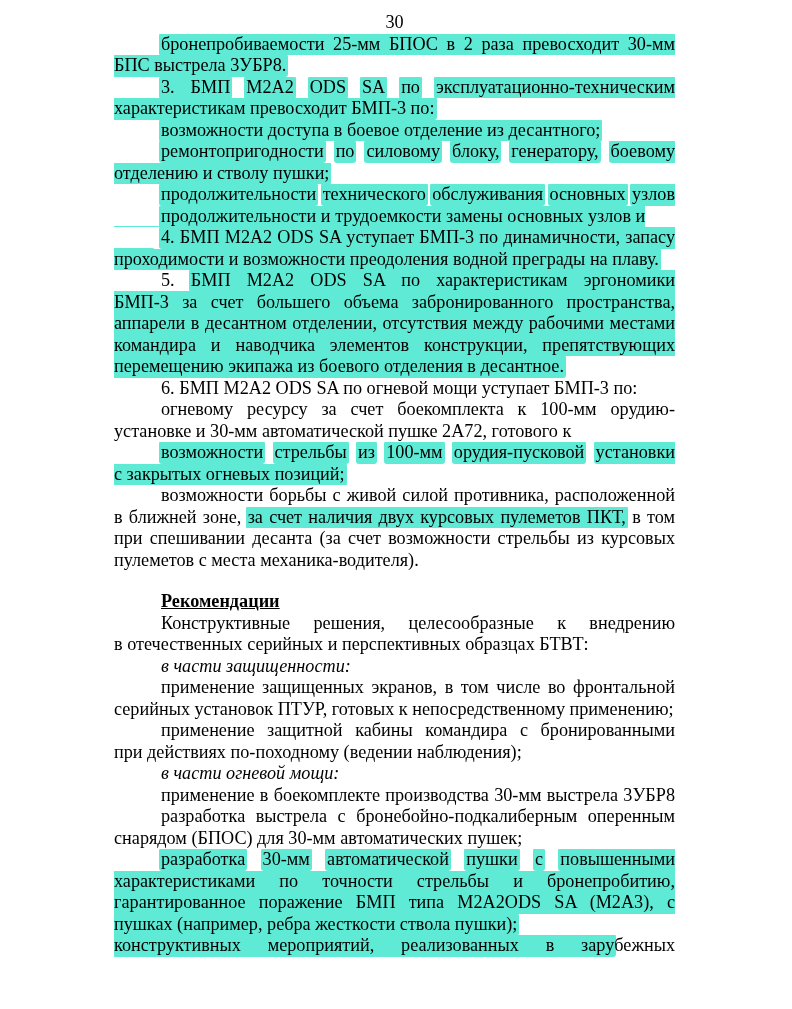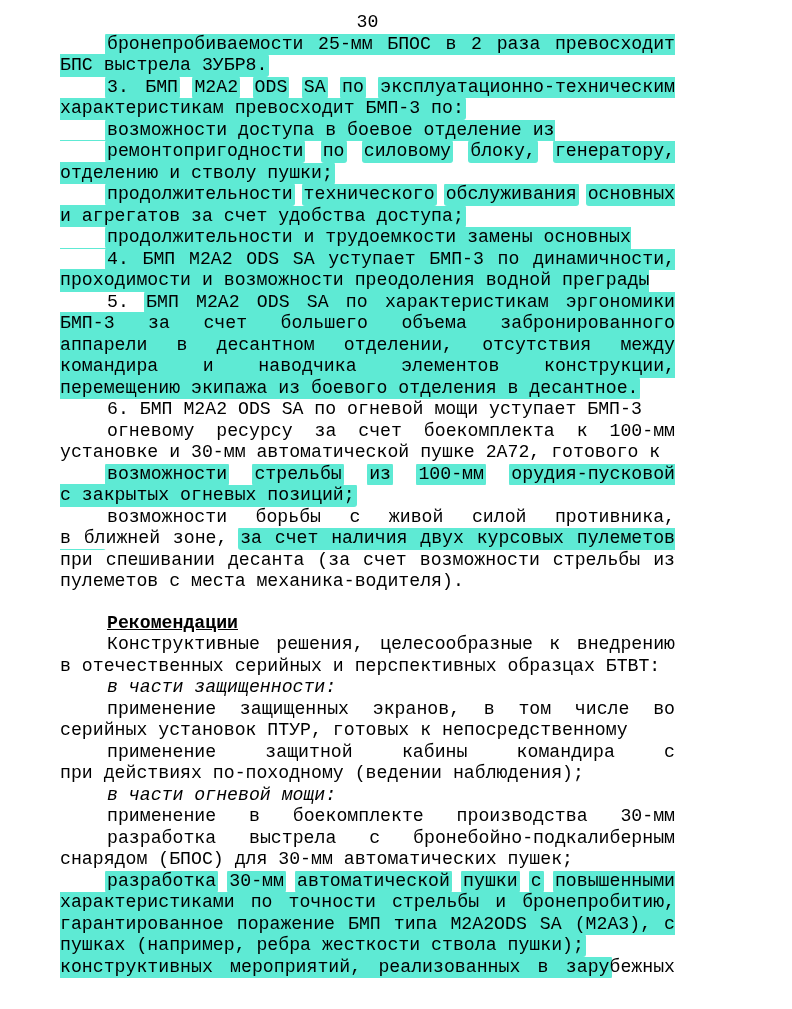--- a/index.html
+++ b/index.html
@@ -6,22 +6,22 @@
     margin: 0;
     padding: 0;
     background: #ffffff;
   }
   .sheet {
     position: relative;
     width: 727px;
     height: 1009px;
     background: #ffffff;
     box-sizing: border-box;
-    padding: 12px 52px 0 60px;
-    font-family: Liberation Mono, monospace;
+    padding: 12px 52px 0 114px;
+    font-family: Liberation Serif, serif;
     color: #000000;
     overflow: hidden;
   }
   .pageno {
     height: 21.5px;
     line-height: 21.5px;
     font-size: 18.2px;
     text-align: center;
   }
   .line {
@@ -61,21 +61,20 @@
   <div class="pageno">30</div>
   <div>
       <div class="line ind j"><span class="hl">бронепробиваемости 25-мм БПОС в 2 раза превосходит 30-мм</span></div>
       <div class="line"><span class="hl">БПС выстрела 3УБР8.</span></div>
       <div class="line ind j"><span class="hl">3. БМП</span><span> </span><span class="hl">М2А2</span><span> </span><span class="hl">ODS</span><span> </span><span class="hl">SA</span><span> </span><span class="hl">по</span><span> </span><span class="hl">эксплуатационно-техническим</span></div>
       <div class="line"><span class="hl">характеристикам превосходит БМП-3 по:</span></div>
       <div class="line ind"><span class="hl">возможности доступа в боевое отделение из десантного;</span></div>
       <div class="line ind j"><span class="hl">ремонтопригодности</span><span> </span><span class="hl">по</span><span> </span><span class="hl">силовому</span><span> </span><span class="hl">блоку,</span><span> </span><span class="hl">генератору,</span><span> </span><span class="hl">боевому</span></div>
       <div class="line"><span class="hl">отделению и стволу пушки;</span></div>
       <div class="line ind j"><span class="hl">продолжительности</span><span> </span><span class="hl">технического</span><span> </span><span class="hl">обслуживания</span><span> </span><span class="hl">основных</span><span> </span><span class="hl">узлов</span></div>
-      <div class="line"><span class="hl">и агрегатов за счет удобства доступа;</span></div>
       <div class="line ind"><span class="hl">продолжительности и трудоемкости замены основных узлов и агрегатов.</span></div>
       <div class="line ind j"><span class="hl">4. БМП М2А2 ODS SA уступает БМП-3 по динамичности, запасу хода,</span></div>
       <div class="line"><span class="hl">проходимости и возможности преодоления водной преграды на плаву.</span></div>
       <div class="line ind j"><span>5. </span><span class="hl">БМП М2А2 ODS SA по характеристикам эргономики превосходит</span></div>
       <div class="line j"><span class="hl">БМП-3 за счет большего объема забронированного пространства, наличия</span></div>
       <div class="line j"><span class="hl">аппарели в десантном отделении, отсутствия между рабочими местами</span></div>
       <div class="line j"><span class="hl">командира и наводчика элементов конструкции, препятствующих свободному</span></div>
       <div class="line"><span class="hl">перемещению экипажа из боевого отделения в десантное.</span></div>
       <div class="line ind"><span>6. БМП М2А2 ODS SA по огневой мощи уступает БМП-3 по:</span></div>
       <div class="line ind j"><span>огневому ресурсу за счет боекомплекта к 100-мм орудию-пусковой</span></div>

